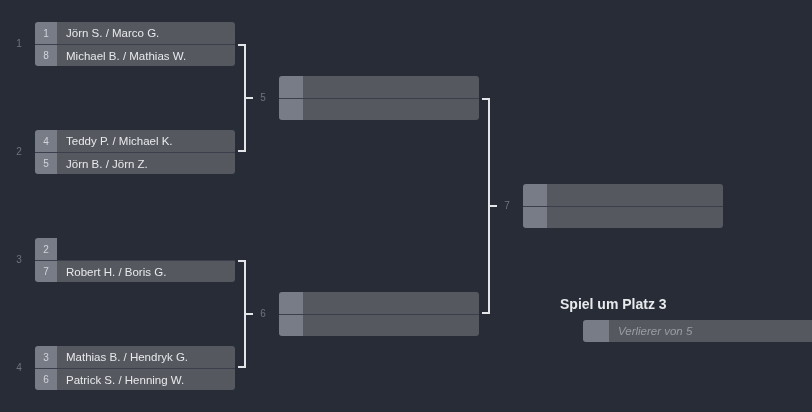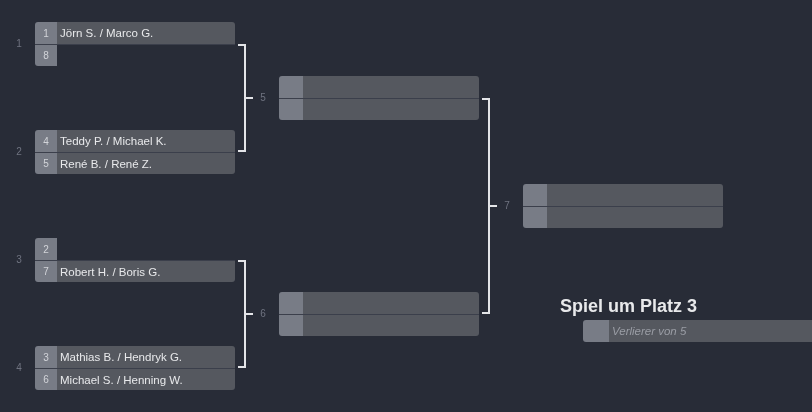--- a/index.html
+++ b/index.html
@@ -51,21 +51,21 @@
     color: transparent;
   }
   .pname {
     flex: 1;
     background: #55585f;
     color: #e8e9eb;
     font-size: 11.5px;
     height: 100%;
     display: flex;
     align-items: center;
-    padding-left: 3px;
+    padding-left: 9px;
     box-sizing: border-box;
     white-space: nowrap;
     overflow: hidden;
   }
   .pname.placeholder {
     color: #9a9da5;
     font-style: italic;
   }
   .pname.empty {
     color: transparent;
@@ -110,50 +110,51 @@
     left: 6px;
     width: 9px;
     top: 50%;
     margin-top: -1px;
   }
 
   
   .third-title {
     position: absolute;
     color: #e8e9eb;
-    font-size: 18px;
+    font-size: 14px;
     font-weight: bold;
     white-space: nowrap;
   }
 </style>
 </head>
 <body>
 
 <div id="bracket">
 
   <div class="mnum" style="left:12px; top:38px;">1</div>
   <div class="match r1" style="left:35px; top:22px; width:200px;">
     <div class="slot">
       <div class="seed">1</div>
       <div class="pname">Jörn S. / Marco G.</div>
     </div>
     <div class="slot">
       <div class="seed">8</div>
+      <div class="pname">Michael B. / Mathias W.</div>
     </div>
   </div>
 
   <div class="mnum" style="left:12px; top:146px;">2</div>
   <div class="match r1" style="left:35px; top:130px; width:200px;">
     <div class="slot">
       <div class="seed">4</div>
       <div class="pname">Teddy P. / Michael K.</div>
     </div>
     <div class="slot">
       <div class="seed">5</div>
-      <div class="pname">René B. / René Z.</div>
+      <div class="pname">Jörn B. / Jörn Z.</div>
     </div>
   </div>
 
   <div class="mnum" style="left:12px; top:254px;">3</div>
   <div class="match r1" style="left:35px; top:238px; width:200px;">
     <div class="slot">
       <div class="seed">2</div>
     </div>
     <div class="slot">
       <div class="seed">7</div>
@@ -162,21 +163,21 @@
   </div>
 
   <div class="mnum" style="left:12px; top:362px;">4</div>
   <div class="match r1" style="left:35px; top:346px; width:200px;">
     <div class="slot">
       <div class="seed">3</div>
       <div class="pname">Mathias B. / Hendryk G.</div>
     </div>
     <div class="slot">
       <div class="seed">6</div>
-      <div class="pname">Michael S. / Henning W.</div>
+      <div class="pname">Patrick S. / Henning W.</div>
     </div>
   </div>
 
   <div class="conn" style="left:238px; top:44px; width:15px; height:108px;">
     <div class="vline"></div>
     <div class="stub top"></div>
     <div class="stub bot"></div>
     <div class="stub mid"></div>
   </div>
 

